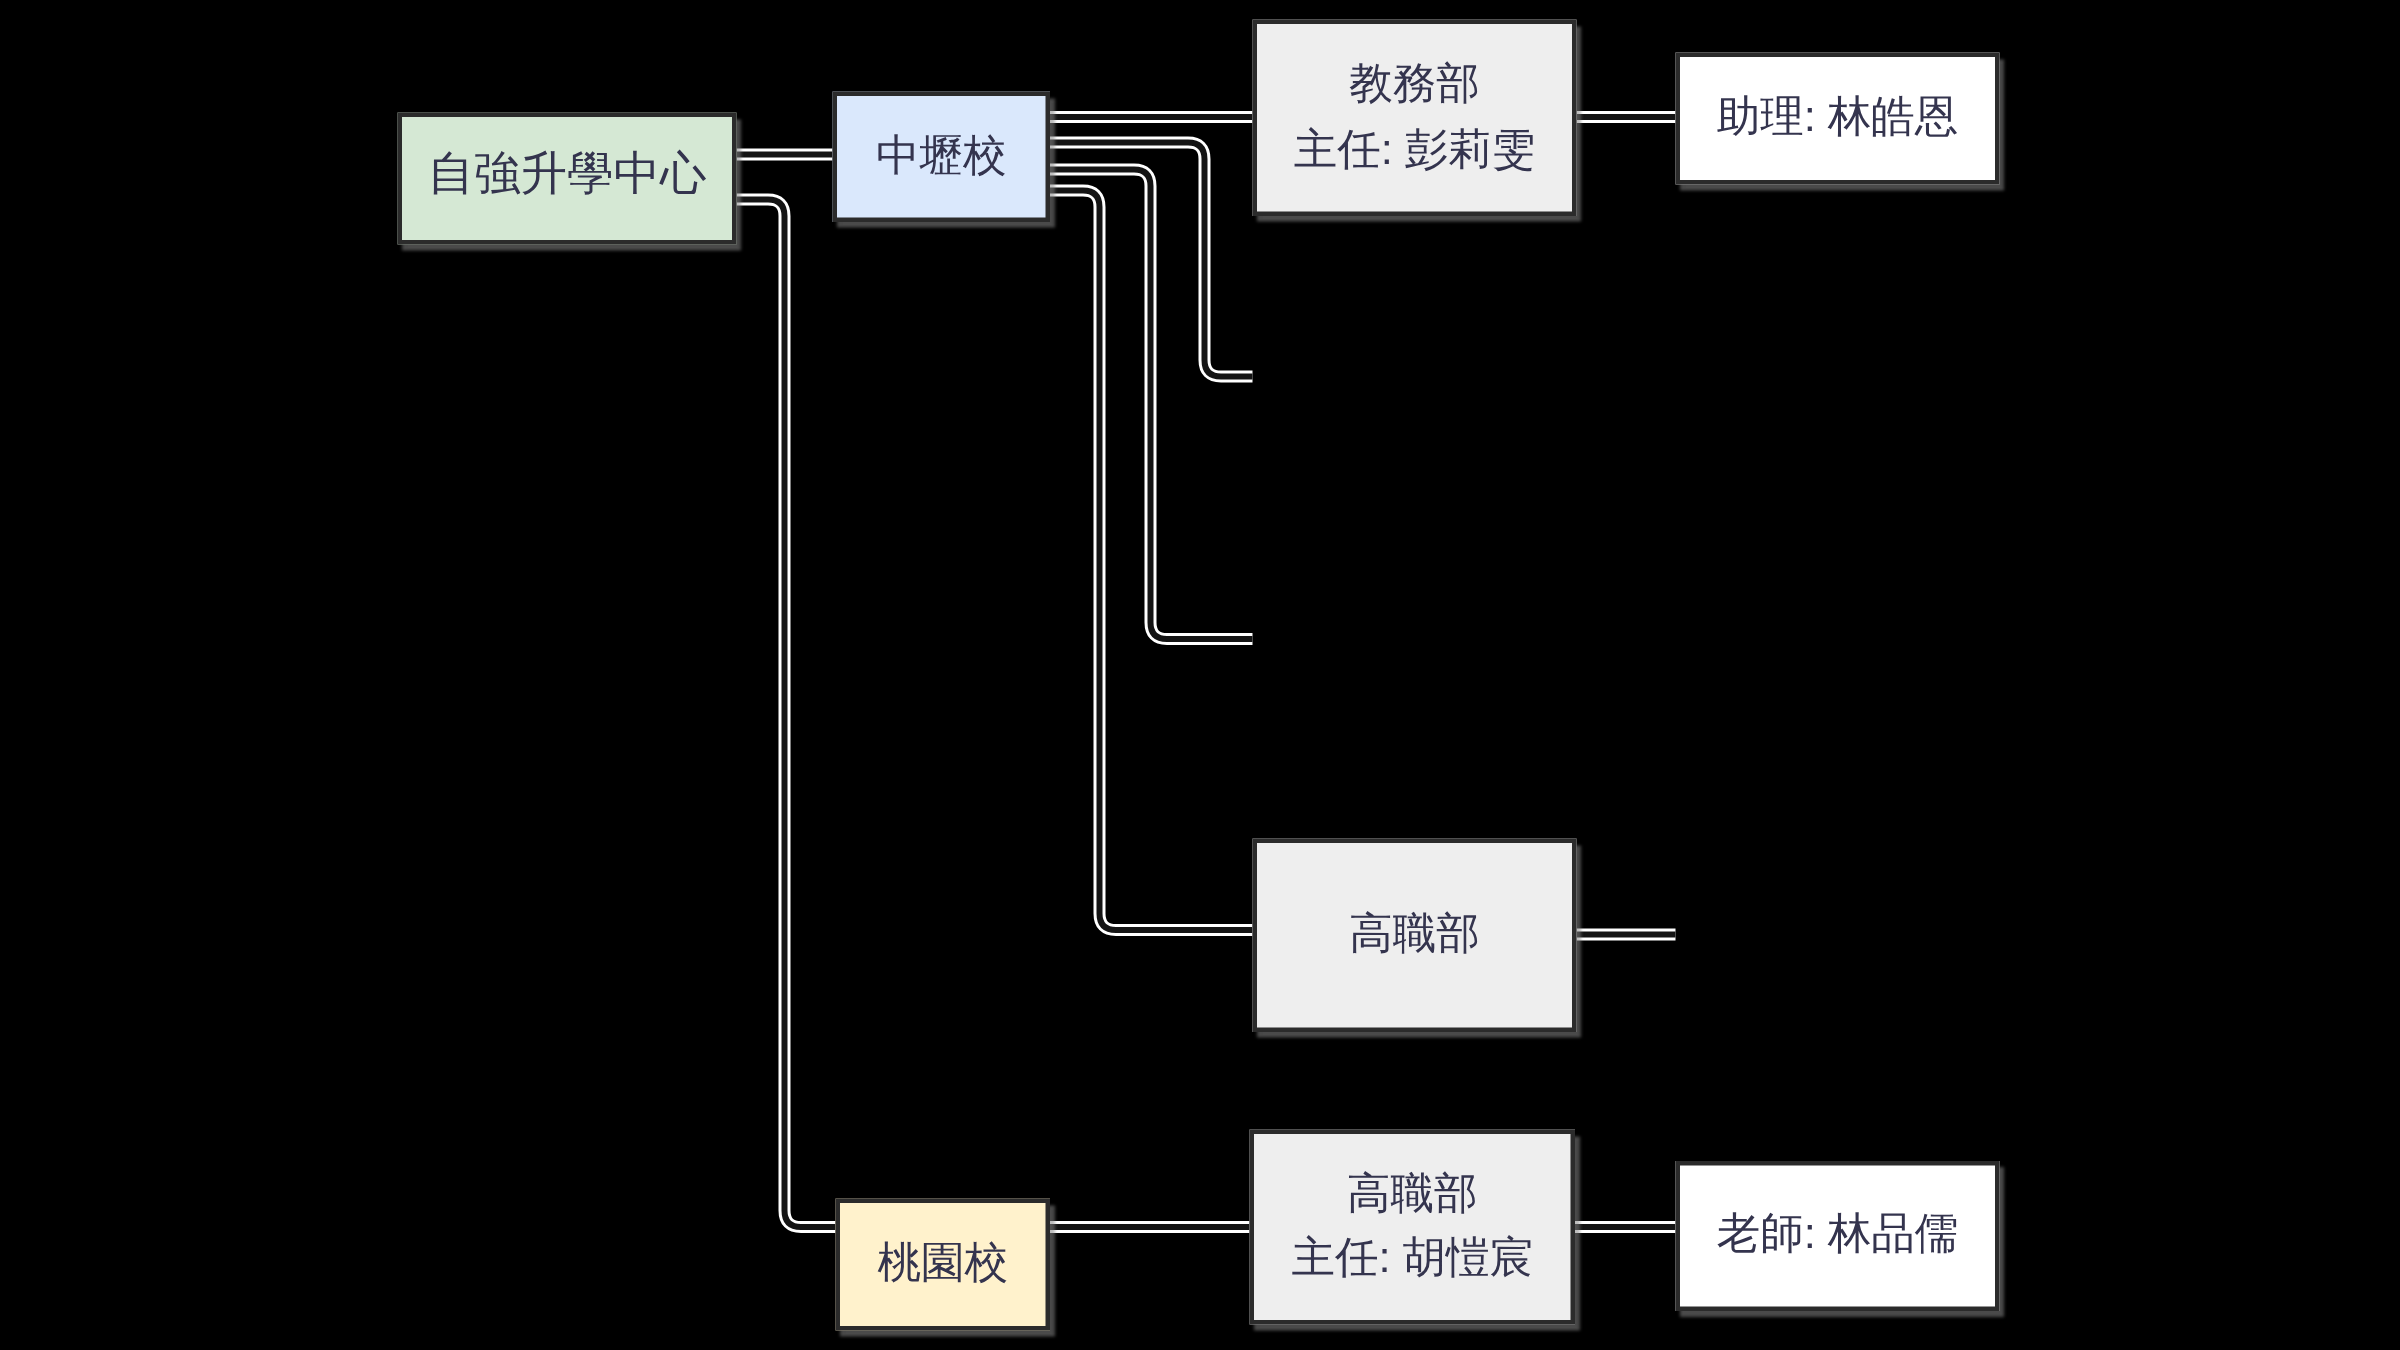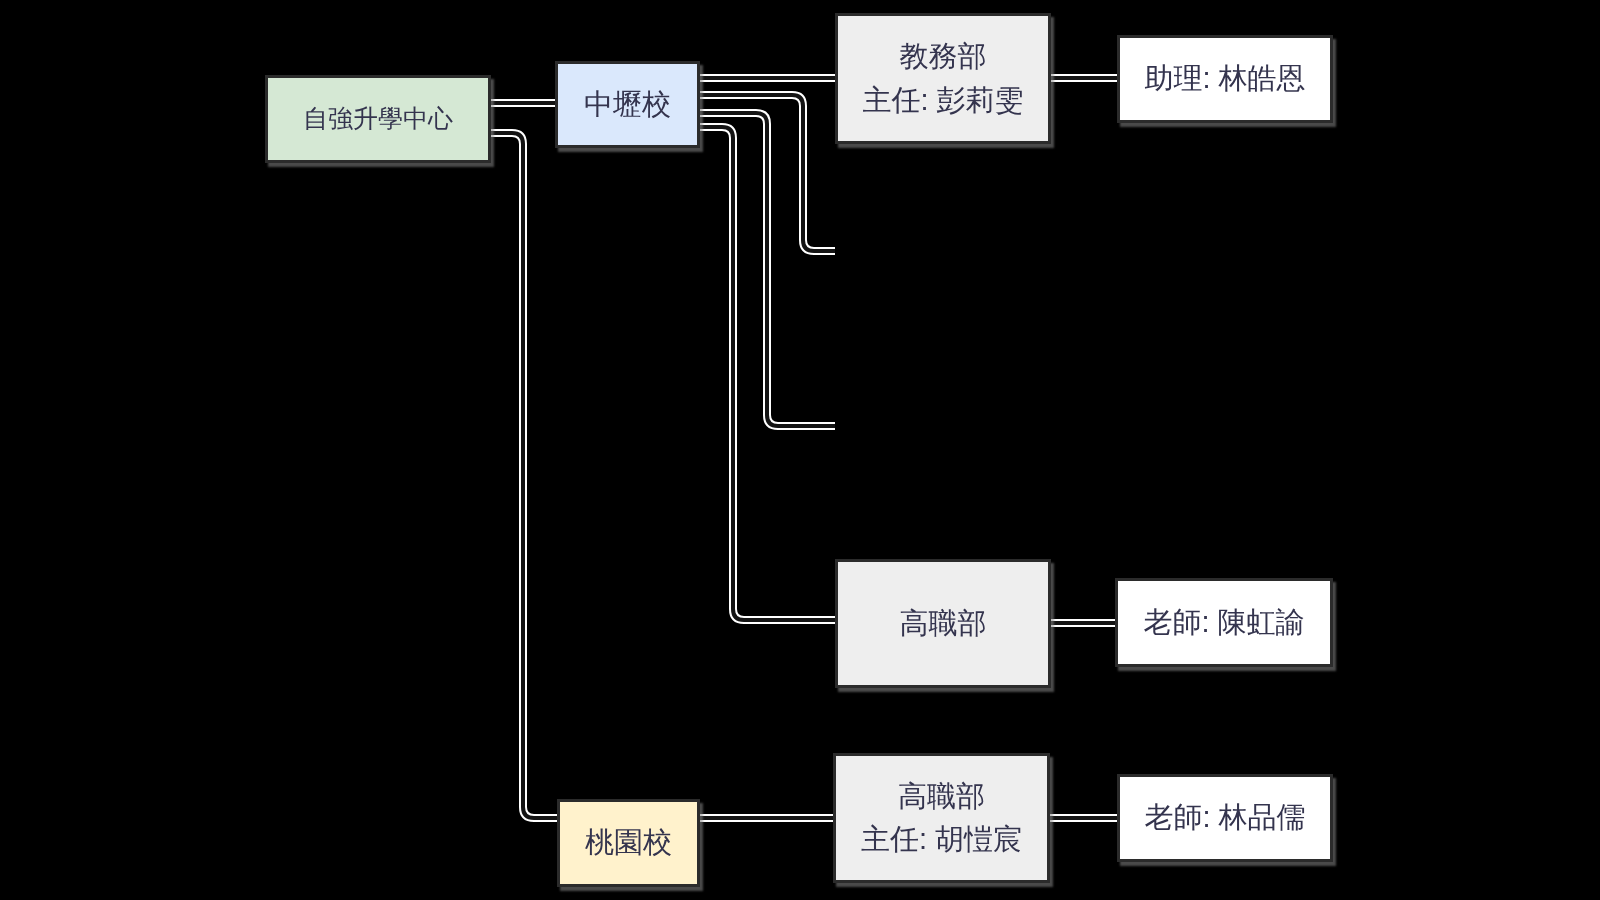--- a/index.html
+++ b/index.html
@@ -31,21 +31,21 @@
     border:3px solid var(--border);
     display:flex;flex-direction:column;
     align-items:center;justify-content:center;
     text-align:center;
     color:var(--text);
     font-size:29px;
     line-height:1.5;
     box-shadow:3px 4px 2px rgba(135,135,135,0.55);
   }
   .node .lbl{display:block;white-space:nowrap;}
-  .node-root{background:var(--root-fill);font-size:25px;}
+  .node-root{background:var(--root-fill);font-size:31px;font-family:Liberation Mono, monospace;}
   .node-campus-zhongli{background:var(--campus-zhongli-fill);}
   .node-campus-taoyuan{background:var(--campus-taoyuan-fill);margin-top:24px;}
   .node-department{background:var(--department-fill);}
   .node-person{background:var(--person-fill);}
 </style>
 </head>
 <body>
 
 <div class="canvas">
 
@@ -108,30 +108,27 @@
   <div class="node node-person" style="left:1117px;top:35px;width:216px;height:88px">
     <span class="lbl">助理: 林皓恩</span>
   </div>
 
 
 
   <div class="node node-department" style="left:835px;top:559px;width:216px;height:129px">
     <span class="lbl">高職部</span>
   </div>
 
-  <div class="node node-person" style="left:1115px;top:578px;width:218px;height:89px">
-    <span class="lbl">老師: 陳虹諭</span>
-  </div>
 
   <div class="node node-campus-taoyuan" style="left:557px;top:775px;width:143px;height:88px">
     <span class="lbl">桃園校</span>
   </div>
 
   <div class="node node-department" style="left:833px;top:753px;width:217px;height:130px">
     <span class="lbl">高職部</span>
     <span class="lbl">主任: 胡愷宸</span>
   </div>
 
-  <div class="node node-person" style="left:1117px;top:774px;width:216px;height:88px">
+  <div class="node node-person" style="left:1117px;top:774px;width:216px;height:100px">
     <span class="lbl">老師: 林品儒</span>
   </div>
 
 </div>
 
 </body></html>

